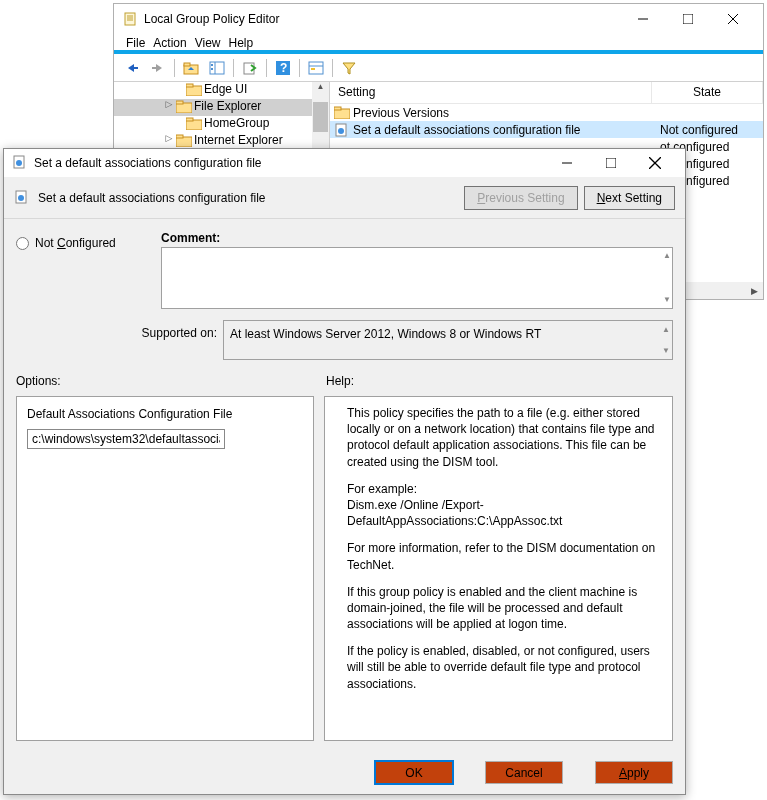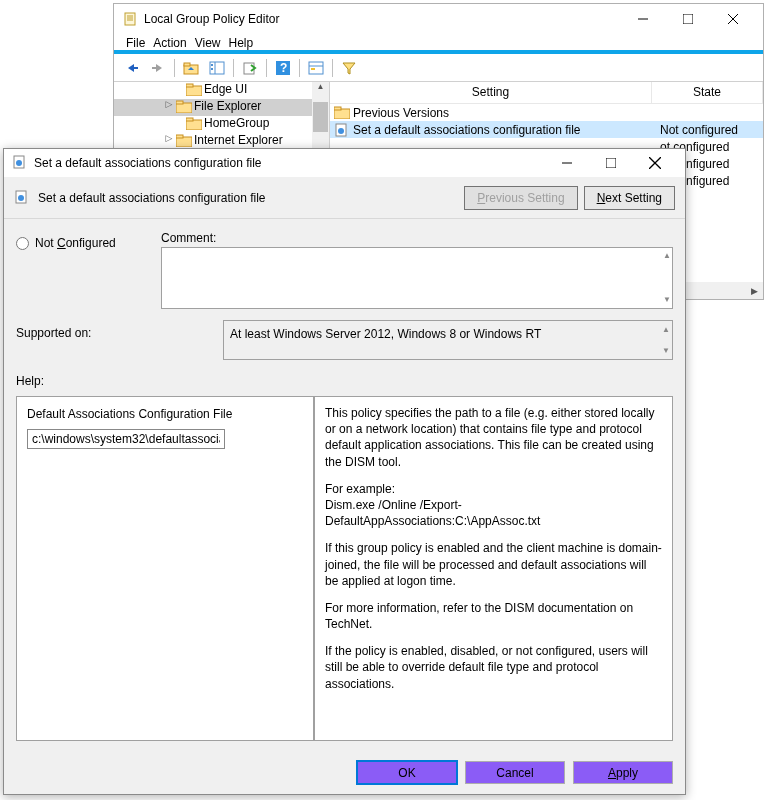--- a/index.html
+++ b/index.html
@@ -20,21 +20,21 @@
 .gpo-body { display: flex; height: calc(100% - 78px); }
 .tree-pane { width: 216px; border-right: 1px solid #d0d0d0; position: relative; overflow: hidden; }
 .tree-scroll { position: absolute; right: 0; top: 0; width: 17px; height: 100%; background: #f0f0f0; }
 .tree-thumb { position: absolute; top: 20px; width: 15px; left: 1px; height: 30px; background: #c0c0c0; }
 .tree-item { display: flex; align-items: flex-start; height: 17px; padding-left: 60px; gap: 2px; }
 .tree-item.selected { background: #d0d0d0; }
 .tree-arrow { width: 10px; display: inline-block; text-align: center; color: #666; font-size: 9px; }
 .tree-icon { width: 16px; height: 14px; display: inline-flex; align-items: center; justify-content: center; }
 .list-pane { flex: 1; position: relative; }
 .list-header { height: 22px; display: flex; border-bottom: 1px solid #e8e8e8; }
-.list-header .col { padding: 3px 8px; border-right: 1px solid #e8e8e8; text-align: center; }
+.list-header .col { padding: 3px 8px; border-right: 1px solid #e8e8e8; }
 .list-row { height: 17px; display: flex; align-items: center; }
 .list-row.selected { background: #cce8ff; }
 .list-row .c1 { width: 322px; padding-left: 4px; display: flex; align-items: center; gap: 3px; }
 .list-row .c2 { padding-left: 8px; }
 .list-hscroll { position: absolute; bottom: 0; left: 0; right: 0; height: 17px; background: #f0f0f0; display: flex; justify-content: flex-end; }
 .list-hscroll .ar { width: 17px; height: 17px; display: flex; align-items: center; justify-content: center; color: #555; font-size: 9px; }
 
 
 .dlg { position: absolute; left: 3px; top: 148px; width: 683px; height: 647px; border: 1px solid #8a8a8a; background: #f0f0f0; box-shadow: 0 2px 10px rgba(0,0,0,0.3); }
 .dlg-titlebar { height: 28px; background: #fff; display: flex; align-items: center; padding: 0 8px; }
@@ -47,36 +47,36 @@
 .dlg-header .title { flex: 1; }
 .dlg-header .btns { display: flex; gap: 6px; }
 .dlg-header button { height: 24px; padding: 0 12px; border: 1px solid #737373; background: #e8e8e8; }
 .dlg-header button:disabled { color: #a0a0a0; background: #e0e0e0; }
 .dlg-content { padding: 12px 12px 0 12px; }
 .row1 { display: flex; gap: 10px; }
 .radios { width: 135px; }
 .radios label { display: flex; align-items: center; gap: 6px; height: 24px; }
 .radios input { margin: 0; }
 .comment-area { flex: 1; }
-.comment-area .lbl { margin-bottom: 2px; }
+.comment-area .lbl { margin-bottom: 2px; font-weight: bold; }
 .comment-area .ta-wrap { position: relative; }
 .comment-area textarea { width: 100%; height: 62px; resize: none; border: 1px solid #a0a0a0; padding: 4px; }
 .sup-row { display: flex; margin-top: 8px; }
-.sup-row .lbl { width: 207px; padding-right: 6px; padding-top: 6px; }
+.sup-row .lbl { width: 207px; text-align: right; padding-right: 6px; padding-top: 6px; }
 .sup-row .box { flex: 1; border: 1px solid #a0a0a0; background: #f0f0f0; padding: 6px; height: 40px; position: relative; }
 .oh-row { display: flex; margin-top: 14px; margin-bottom: 8px; }
 .oh-row .o { width: 310px; }
-.panes { display: flex; }
+.panes { display: flex; gap: 10px; }
 .opt-pane { width: 298px; height: 345px; border: 1px solid #a0a0a0; background: #fff; padding: 10px; }
 .opt-pane .fld-lbl { margin-bottom: 8px; }
 .opt-pane input[type=text] { width: 198px; border: 1px solid #888; padding: 2px 4px; height: 20px; }
 .help-pane { flex: 1; height: 345px; border: 1px solid #a0a0a0; background: #fff; padding: 8px 10px; overflow: hidden; line-height: 1.35; }
-.help-pane p { margin: 0 0 11px 0; }
+.help-pane p { margin: 0 0 11px 12px; }
 .dlg-footer { position: absolute; bottom: 10px; right: 12px; display: flex; gap: 8px; }
-.dlg-footer button { width: 100px; height: 23px; border: 1px solid #adadad; background: #8b5cf6; }
+.dlg-footer button { width: 78px; height: 23px; border: 1px solid #adadad; background: #c2410c; margin-left: 24px; }
 .dlg-footer button.primary { border: 1px solid #0078d7; outline: 1px solid #0078d7; }
 .underline-key { text-decoration: underline; }
 .scroll-arrow { position: absolute; right: 2px; font-size: 8px; color: #888; }
 svg { display: block; }
 </style>
 </head>
 <body>
 
 <div class="gpo-window">
   <div class="gpo-titlebar">
@@ -327,32 +327,33 @@
     </div>
     <div class="sup-row">
       <div class="lbl">Supported on:</div>
       <div class="box">
         <span>At least Windows Server 2012, Windows 8 or Windows RT</span>
         <span class="scroll-arrow" style="top:4px">▲</span>
         <span class="scroll-arrow" style="bottom:4px">▼</span>
       </div>
     </div>
     <div class="oh-row">
+      <div class="o">Options:</div>
       <div>Help:</div>
     </div>
     <div class="panes">
       <div class="opt-pane">
         <div class="fld-lbl">Default Associations Configuration File</div>
         <input type="text" value="c:\windows\system32\defaultassociation" style="">
       </div>
       <div class="help-pane">
         <p>This policy specifies the path to a file (e.g. either stored locally or on a network location) that contains file type and protocol default application associations. This file can be created using the DISM tool.</p>
         <p><span>For example:</span><br><span>Dism.exe /Online /Export-DefaultAppAssociations:C:\AppAssoc.txt</span></p>
+        <p>For more information, refer to the DISM documentation on TechNet.</p>
         <p>If this group policy is enabled and the client machine is domain-joined, the file will be processed and default associations will be applied at logon time.</p>
-        <p>For more information, refer to the DISM documentation on TechNet.</p>
         <p>If the policy is enabled, disabled, or not configured, users will still be able to override default file type and protocol associations.</p>
       </div>
     </div>
   </div>
   <div class="dlg-footer">
     <button class="primary">OK</button>
     <button>Cancel</button>
     <button><span class="underline-key">A</span>pply</button>
   </div>
 </div>

